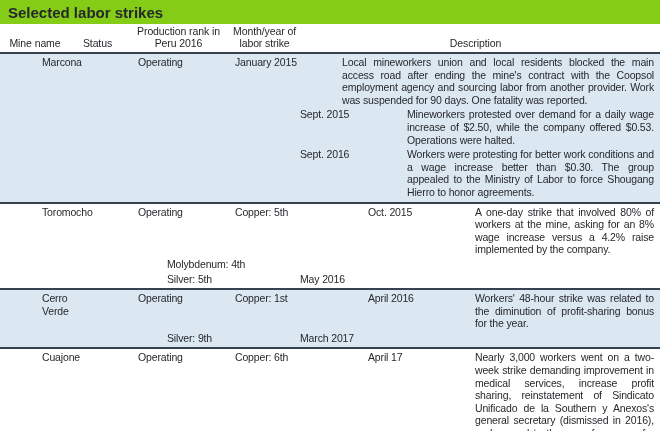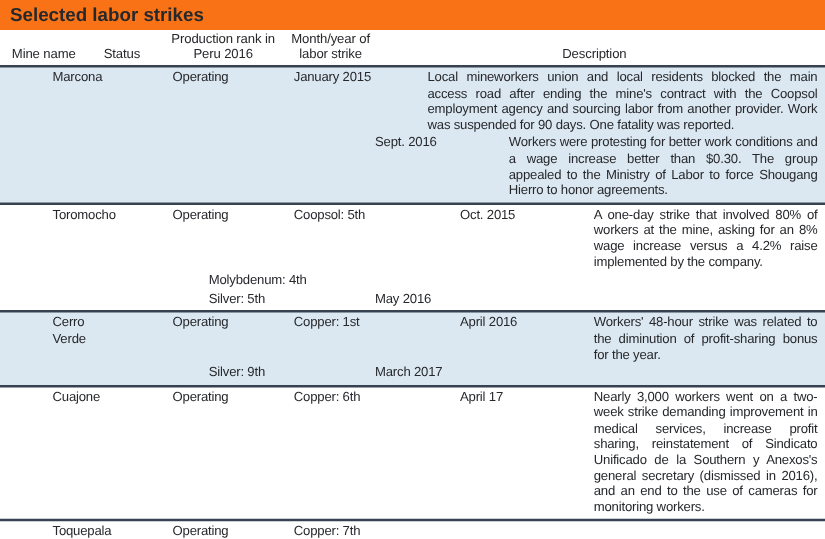--- a/index.html
+++ b/index.html
@@ -1,21 +1,21 @@
 <!DOCTYPE html>
 <html><head>
 <meta charset="utf-8">
 <style>
   html,body{margin:0;padding:0;background:#fff;}
   .fig{
     width:660px;height:431px;box-sizing:border-box;overflow:hidden;
     font-family:"Liberation Sans",sans-serif;color:#26282c;
     display:flex;flex-direction:column;background:#fff;
   }
-  .titlebar{background:#f97316;padding:4px 8px 3px;flex:0 0 auto;}
+  .titlebar{background:#84cc16;padding:4px 8px 3px;flex:0 0 auto;}
   .title{font-size:15px;font-weight:bold;line-height:17px;color:#26282c;}
   .thead{display:flex;align-items:flex-end;padding:2px 0 3px;background:#fff;}
   .cell{box-sizing:border-box;flex:0 0 auto;padding-left:8px;}
   .c-mine{width:62px;}
   .c-status{width:63px;}
   .c-prod{width:99px;}
   .c-month{width:73px;}
   .c-desc{width:355px;padding-right:6px;flex:0 1 auto;}
   .thead .cell{font-weight:normal;font-size:10.5px;line-height:11.5px;letter-spacing:-0.1px;text-align:center;}
   .group{border-top:2px solid #36424f;padding-bottom:3px;}
@@ -50,30 +50,37 @@
     <div class="row">
       <div class="cell c-mine body-txt">Marcona</div>
       <div class="cell c-status body-txt">Operating</div>
       <div class="cell c-month body-txt">January 2015</div>
       <div class="cell c-desc body-txt desc">Local mineworkers union and local residents blocked the main access road after ending the mine's contract with the Coopsol employment agency and sourcing labor from another provider. Work was suspended for 90 days. One fatality was reported.</div>
     </div>
     <div class="row">
       <div class="cell c-mine"></div>
       <div class="cell c-status"></div>
       <div class="cell c-prod body-txt"></div>
+      <div class="cell c-month body-txt">Sept. 2015</div>
+      <div class="cell c-desc body-txt desc">Mineworkers protested over demand for a daily wage increase of $2.50, while the company offered $0.53. Operations were halted.</div>
+    </div>
+    <div class="row">
+      <div class="cell c-mine"></div>
+      <div class="cell c-status"></div>
+      <div class="cell c-prod body-txt"></div>
       <div class="cell c-month body-txt">Sept. 2016</div>
       <div class="cell c-desc body-txt desc">Workers were protesting for better work conditions and a wage increase better than $0.30. The group appealed to the Ministry of Labor to force Shougang Hierro to honor agreements.</div>
     </div>
   </div>
 
   <div class="group">
     <div class="row">
       <div class="cell c-mine body-txt">Toromocho</div>
       <div class="cell c-status body-txt">Operating</div>
-      <div class="cell c-prod body-txt">Coopsol: 5th</div>
+      <div class="cell c-prod body-txt">Copper: 5th</div>
       <div class="cell c-month body-txt">Oct. 2015</div>
       <div class="cell c-desc body-txt desc">A one-day strike that involved 80% of workers at the mine, asking for an 8% wage increase versus a 4.2% raise implemented by the company.</div>
     </div>
     <div class="row">
       <div class="cell c-mine"></div>
       <div class="cell c-status"></div>
       <div class="cell c-prod body-txt">Molybdenum: 4th</div>
       <div class="cell c-month body-txt"></div>
       <div class="cell c-desc body-txt desc"></div>
     </div>

